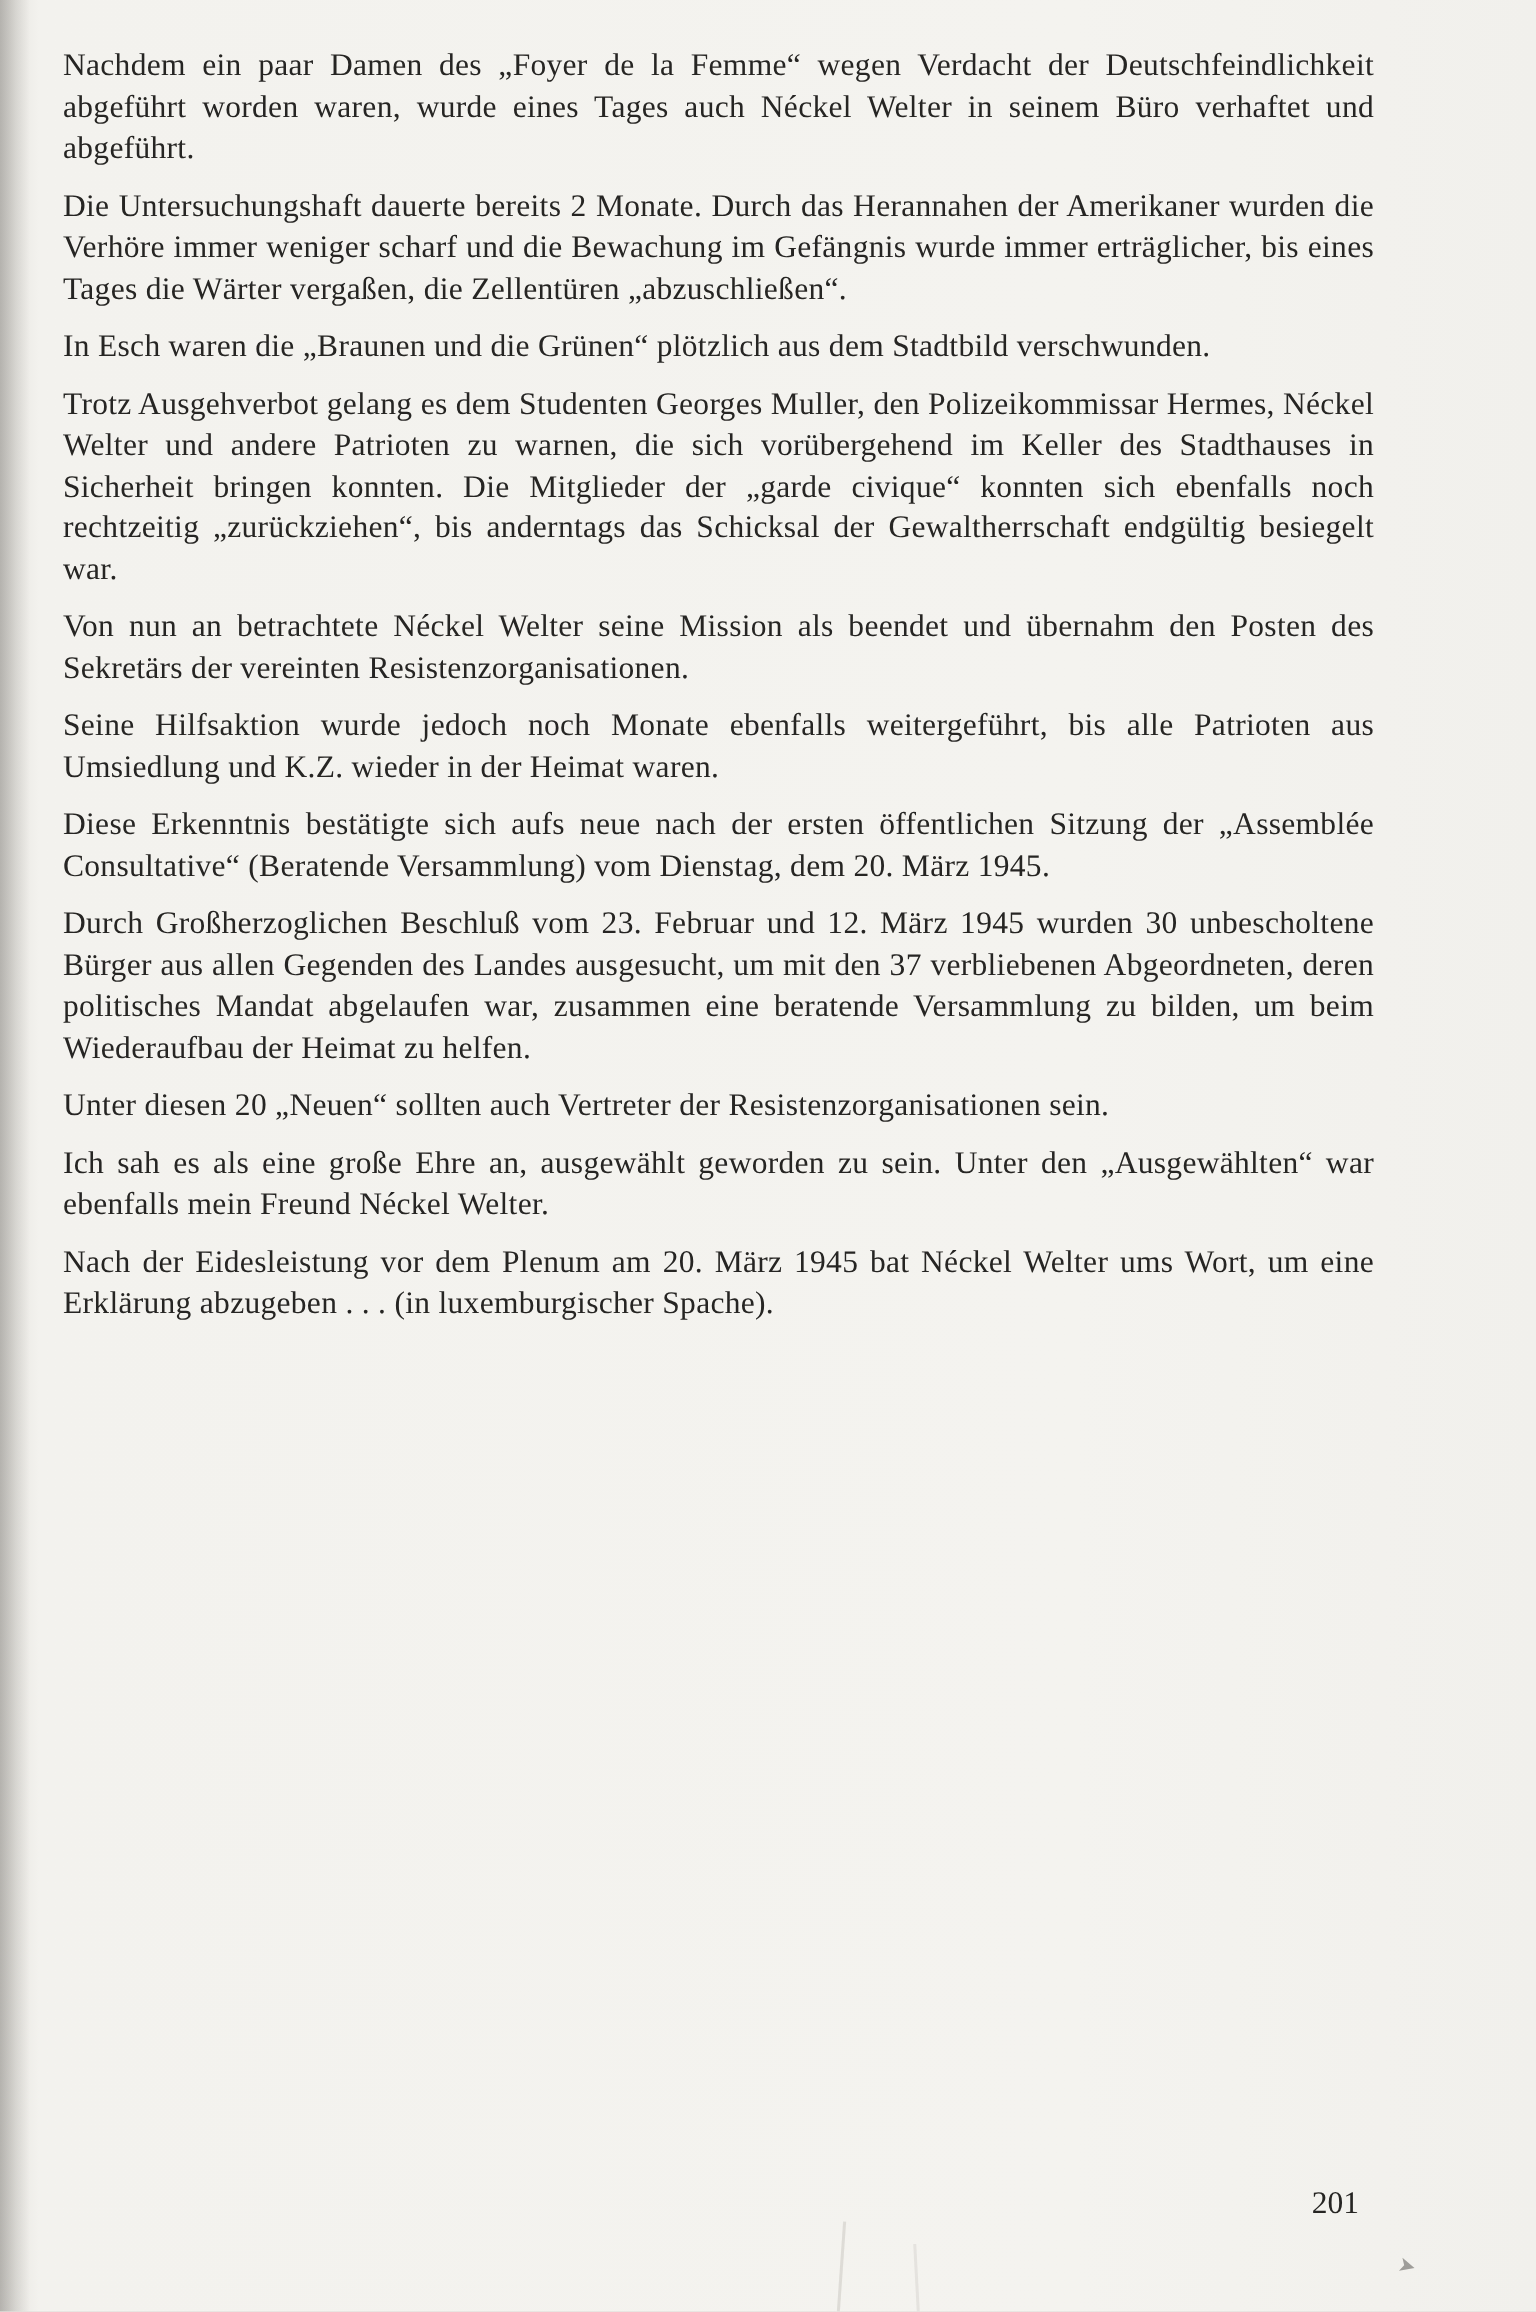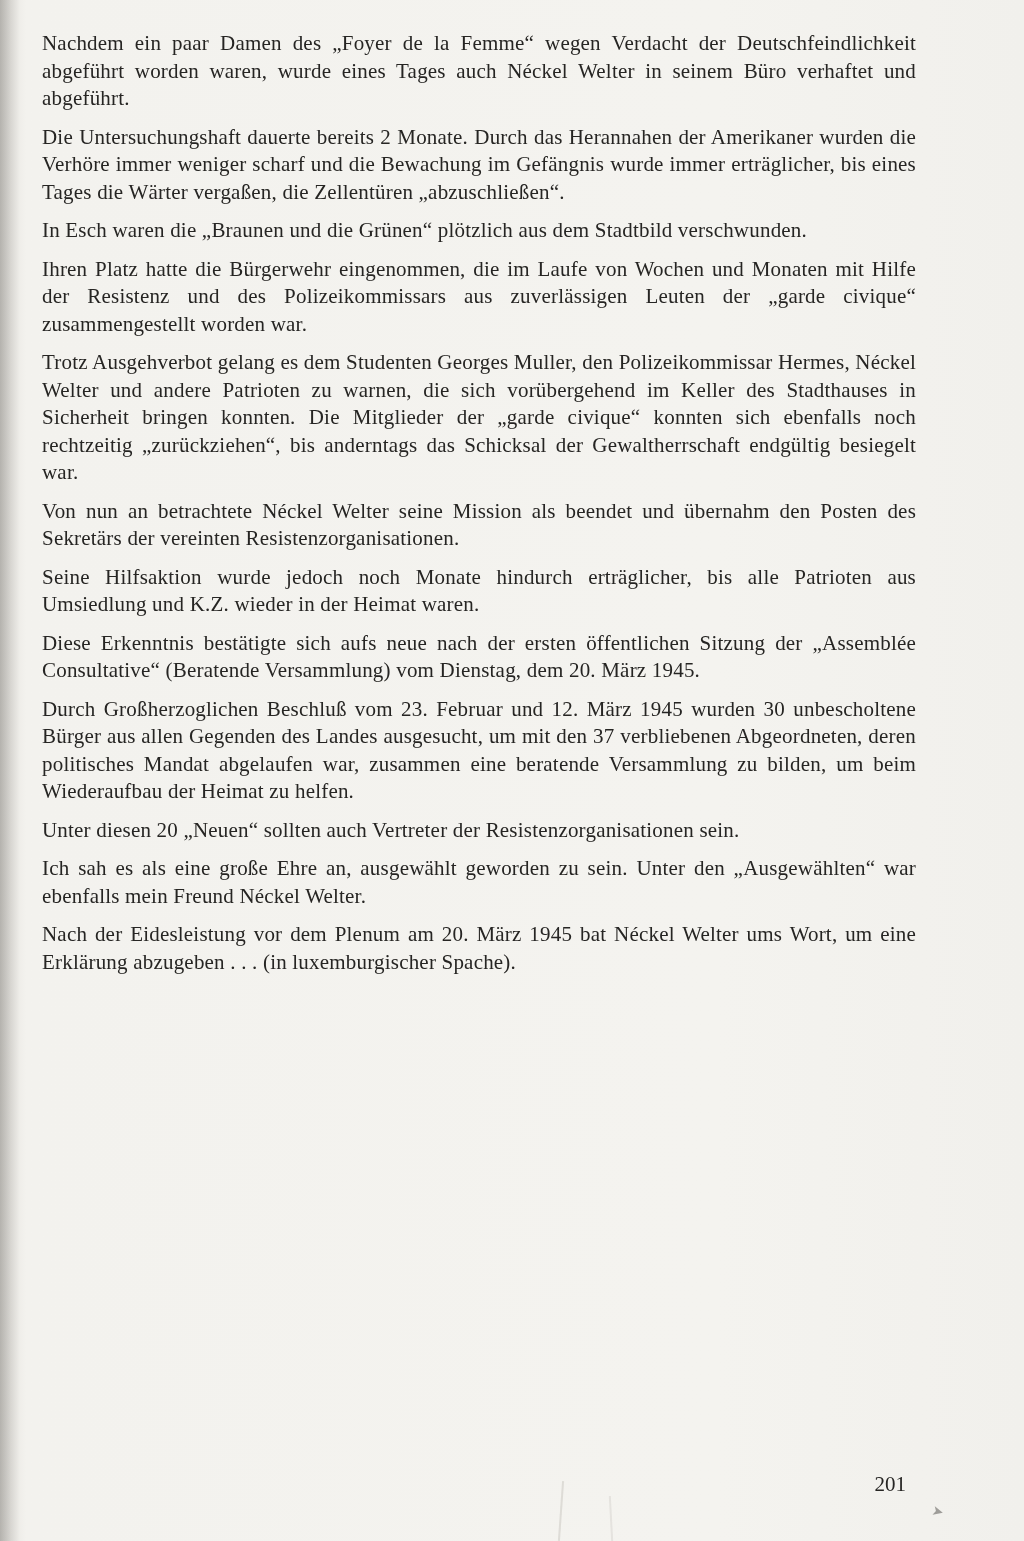--- a/index.html
+++ b/index.html
@@ -40,21 +40,21 @@
     color: #262523;
     text-align: justify;
     letter-spacing: 0.2px;
   }
   .text-block p {
     margin: 0 0 11px 0;
   }
   .page-number {
     position: absolute;
     right: 118px;
-    bottom: 44px;
+    bottom: 60px;
     font-family: "Liberation Serif", "DejaVu Serif", serif;
     font-size: 21px;
     color: #262523;
   }
   .crease {
     position: absolute;
     bottom: 0;
     height: 60px;
     width: 2px;
     background: rgba(120,115,108,0.18);
@@ -75,24 +75,23 @@
 </head>
 <body>
 
 <div class="scan-page">
   <div class="edge-shade"></div>
 
   <div class="text-block">
       <p>Nachdem ein paar Damen des „Foyer de la Femme“ wegen Verdacht der Deutschfeindlichkeit abgeführt worden waren, wurde eines Tages auch Néckel Welter in seinem Büro verhaftet und abgeführt.</p>
       <p>Die Untersuchungshaft dauerte bereits 2 Monate. Durch das Herannahen der Amerikaner wurden die Verhöre immer weniger scharf und die Bewachung im Gefängnis wurde immer erträglicher, bis eines Tages die Wärter vergaßen, die Zellentüren „abzuschließen“.</p>
       <p>In Esch waren die „Braunen und die Grünen“ plötzlich aus dem Stadtbild verschwunden.</p>
-      <p>Ihren Platz hatte die Bürgerwehr eingenommen, die im Laufe von Wochen und Monaten mit Hilfe der Resistenz und des Polizeikommissars aus zuverlässigen Leuten der „garde civique“ zusammengestellt worden war.</p>
       <p>Trotz Ausgehverbot gelang es dem Studenten Georges Muller, den Polizeikommissar Hermes, Néckel Welter und andere Patrioten zu warnen, die sich vorübergehend im Keller des Stadthauses in Sicherheit bringen konnten. Die Mitglieder der „garde civique“ konnten sich ebenfalls noch rechtzeitig „zurückziehen“, bis anderntags das Schicksal der Gewaltherrschaft endgültig besiegelt war.</p>
       <p>Von nun an betrachtete Néckel Welter seine Mission als beendet und übernahm den Posten des Sekretärs der vereinten Resistenzorganisationen.</p>
-      <p>Seine Hilfsaktion wurde jedoch noch Monate hindurch erträglicher, bis alle Patrioten aus Umsiedlung und K.Z. wieder in der Heimat waren.</p>
+      <p>Seine Hilfsaktion wurde jedoch noch Monate ebenfalls weitergeführt, bis alle Patrioten aus Umsiedlung und K.Z. wieder in der Heimat waren.</p>
       <p>Diese Erkenntnis bestätigte sich aufs neue nach der ersten öffentlichen Sitzung der „Assemblée Consultative“ (Beratende Versammlung) vom Dienstag, dem 20. März 1945.</p>
       <p>Durch Großherzoglichen Beschluß vom 23. Februar und 12. März 1945 wurden 30 unbescholtene Bürger aus allen Gegenden des Landes ausgesucht, um mit den 37 verbliebenen Abgeordneten, deren politisches Mandat abgelaufen war, zusammen eine beratende Versammlung zu bilden, um beim Wiederaufbau der Heimat zu helfen.</p>
       <p>Unter diesen 20 „Neuen“ sollten auch Vertreter der Resistenzorganisationen sein.</p>
       <p>Ich sah es als eine große Ehre an, ausgewählt geworden zu sein. Unter den „Ausgewählten“ war ebenfalls mein Freund Néckel Welter.</p>
       <p>Nach der Eidesleistung vor dem Plenum am 20. März 1945 bat Néckel Welter ums Wort, um eine Erklärung abzugeben . . . (in luxemburgischer Spache).</p>
     </div>
 
   <div class="page-number">201</div>
 
   <div class="crease c1"></div>

